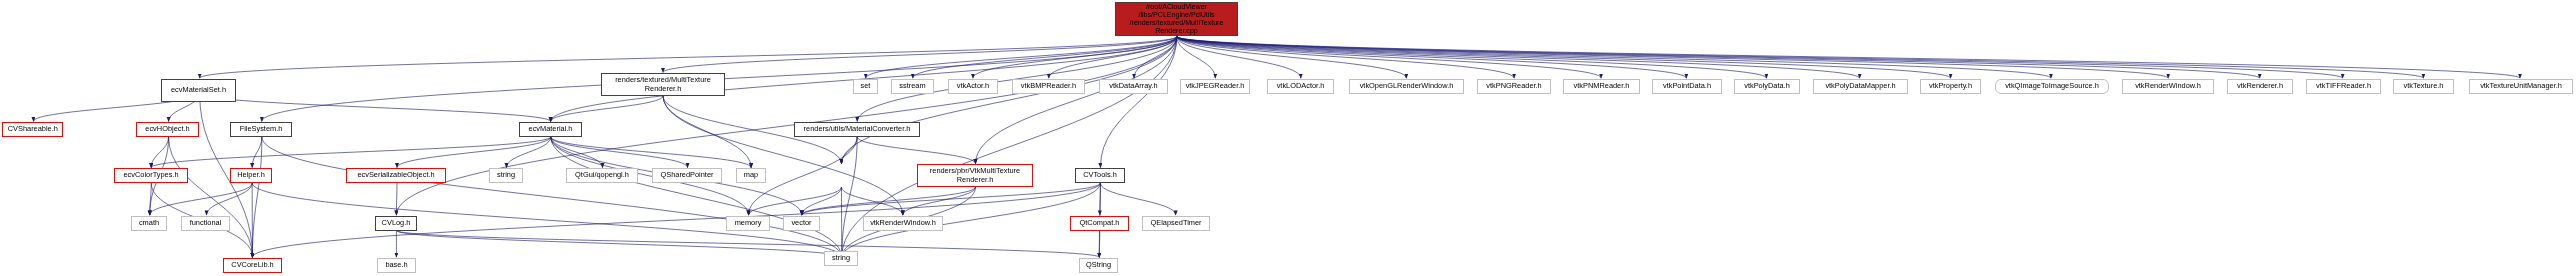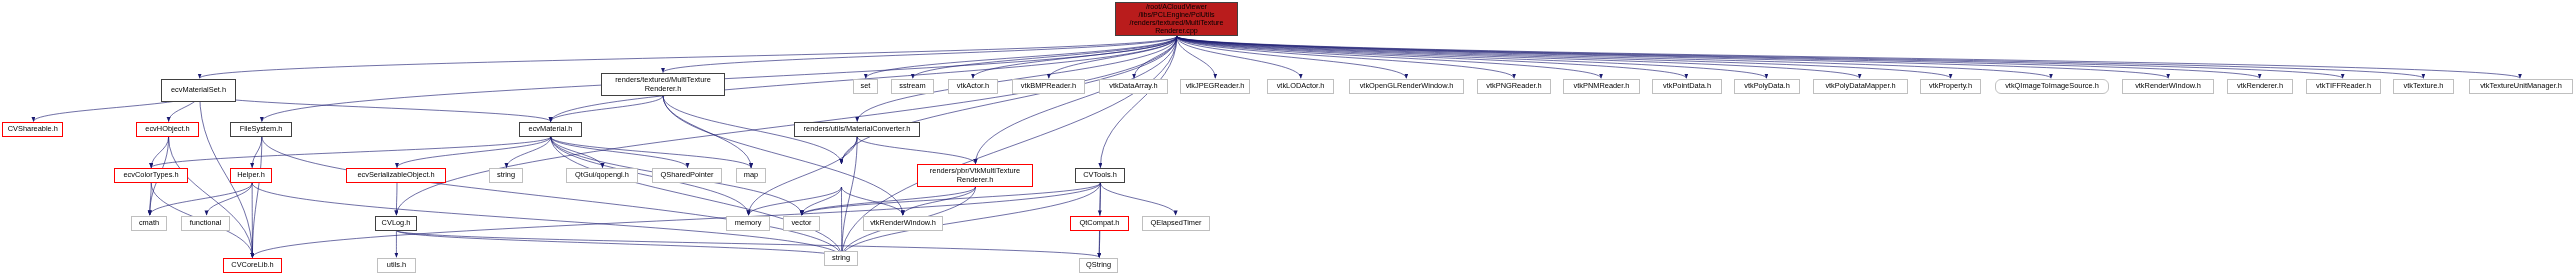--- a/index.html
+++ b/index.html
@@ -160,17 +160,17 @@
     <div class="node strong" style="left: 1075px; top: 168px; width: 50px; height: 15px;">CVTools.h</div>
     <div class="node plain" style="left: 131px; top: 216px; width: 36px; height: 15px;">cmath</div>
     <div class="node plain" style="left: 181px; top: 216px; width: 49px; height: 15px;">functional</div>
     <div class="node strong" style="left: 375px; top: 216px; width: 42px; height: 15px;">CVLog.h</div>
     <div class="node plain" style="left: 726px; top: 216px; width: 44px; height: 15px;">memory</div>
     <div class="node plain" style="left: 783px; top: 216px; width: 37px; height: 15px;">vector</div>
     <div class="node plain" style="left: 863px; top: 216px; width: 80px; height: 15px;">vtkRenderWindow.h</div>
     <div class="node red" style="left: 1070px; top: 216px; width: 59px; height: 15px;">QtCompat.h</div>
     <div class="node plain" style="left: 1142px; top: 216px; width: 68px; height: 15px;">QElapsedTimer</div>
     <div class="node red" style="left: 223px; top: 258px; width: 59px; height: 15px;">CVCoreLib.h</div>
-    <div class="node plain" style="left: 377px; top: 258px; width: 39px; height: 15px;">utils.h</div>
+    <div class="node plain" style="left: 377px; top: 258px; width: 39px; height: 15px;">base.h</div>
     <div class="node plain" style="left: 824px; top: 251px; width: 34px; height: 15px;">string</div>
     <div class="node plain" style="left: 1079px; top: 258px; width: 39px; height: 15px;">QString</div>
   </div>
 
 
 </body></html>

